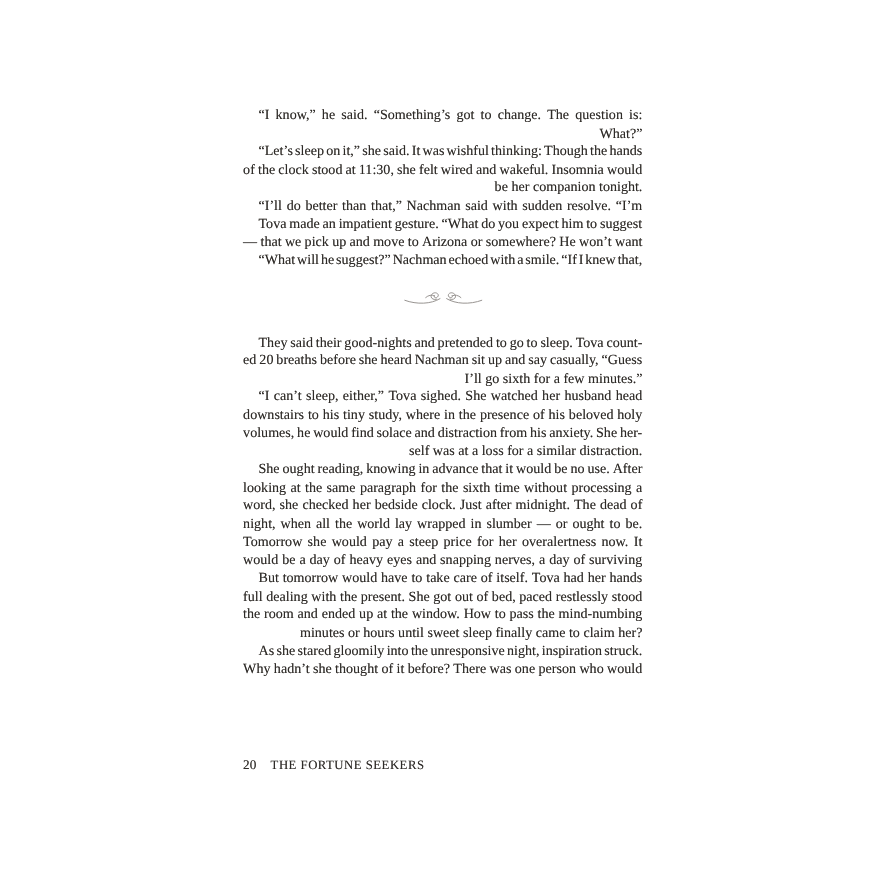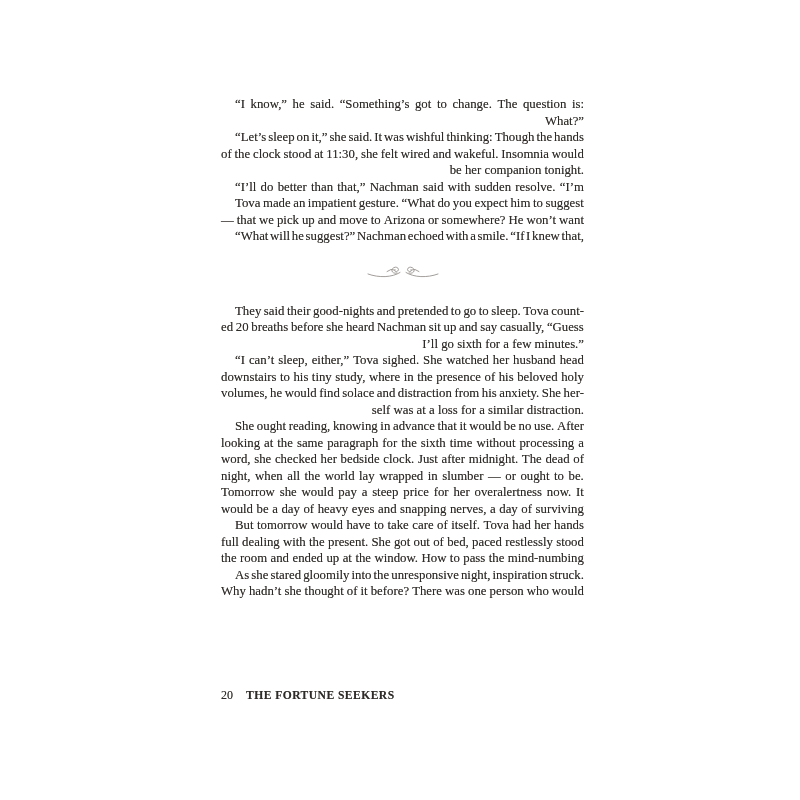--- a/index.html
+++ b/index.html
@@ -41,21 +41,20 @@
     width:363px;
     display:flex;
     align-items:baseline;
     gap:13px;
     font-size:12px;
     text-shadow:0 0 .35px rgba(60,55,50,.5);
   }
   .footer .title{
     font-size:11.6px;
     letter-spacing:.45px;
-    font-weight:bold;
   }
   i{font-style:italic;}
 </style>
 </head>
 <body>
 
 <div class="page">
 
   <div class="body-col">
     <div class="section">
@@ -397,20 +396,21 @@
             <span>up</span>
             <span>at</span>
             <span>the</span>
             <span>window.</span>
             <span>How</span>
             <span>to</span>
             <span>pass</span>
             <span>the</span>
             <span>mind-numbing</span>
           </div>
+          <div class="line last">minutes or hours until sweet sleep finally came to claim her?</div>
         </div>
         <div class="para">
           <div class="line just indent">
             <span>As</span>
             <span>she</span>
             <span>stared</span>
             <span>gloomily</span>
             <span>into</span>
             <span>the</span>
             <span>unresponsive</span>

